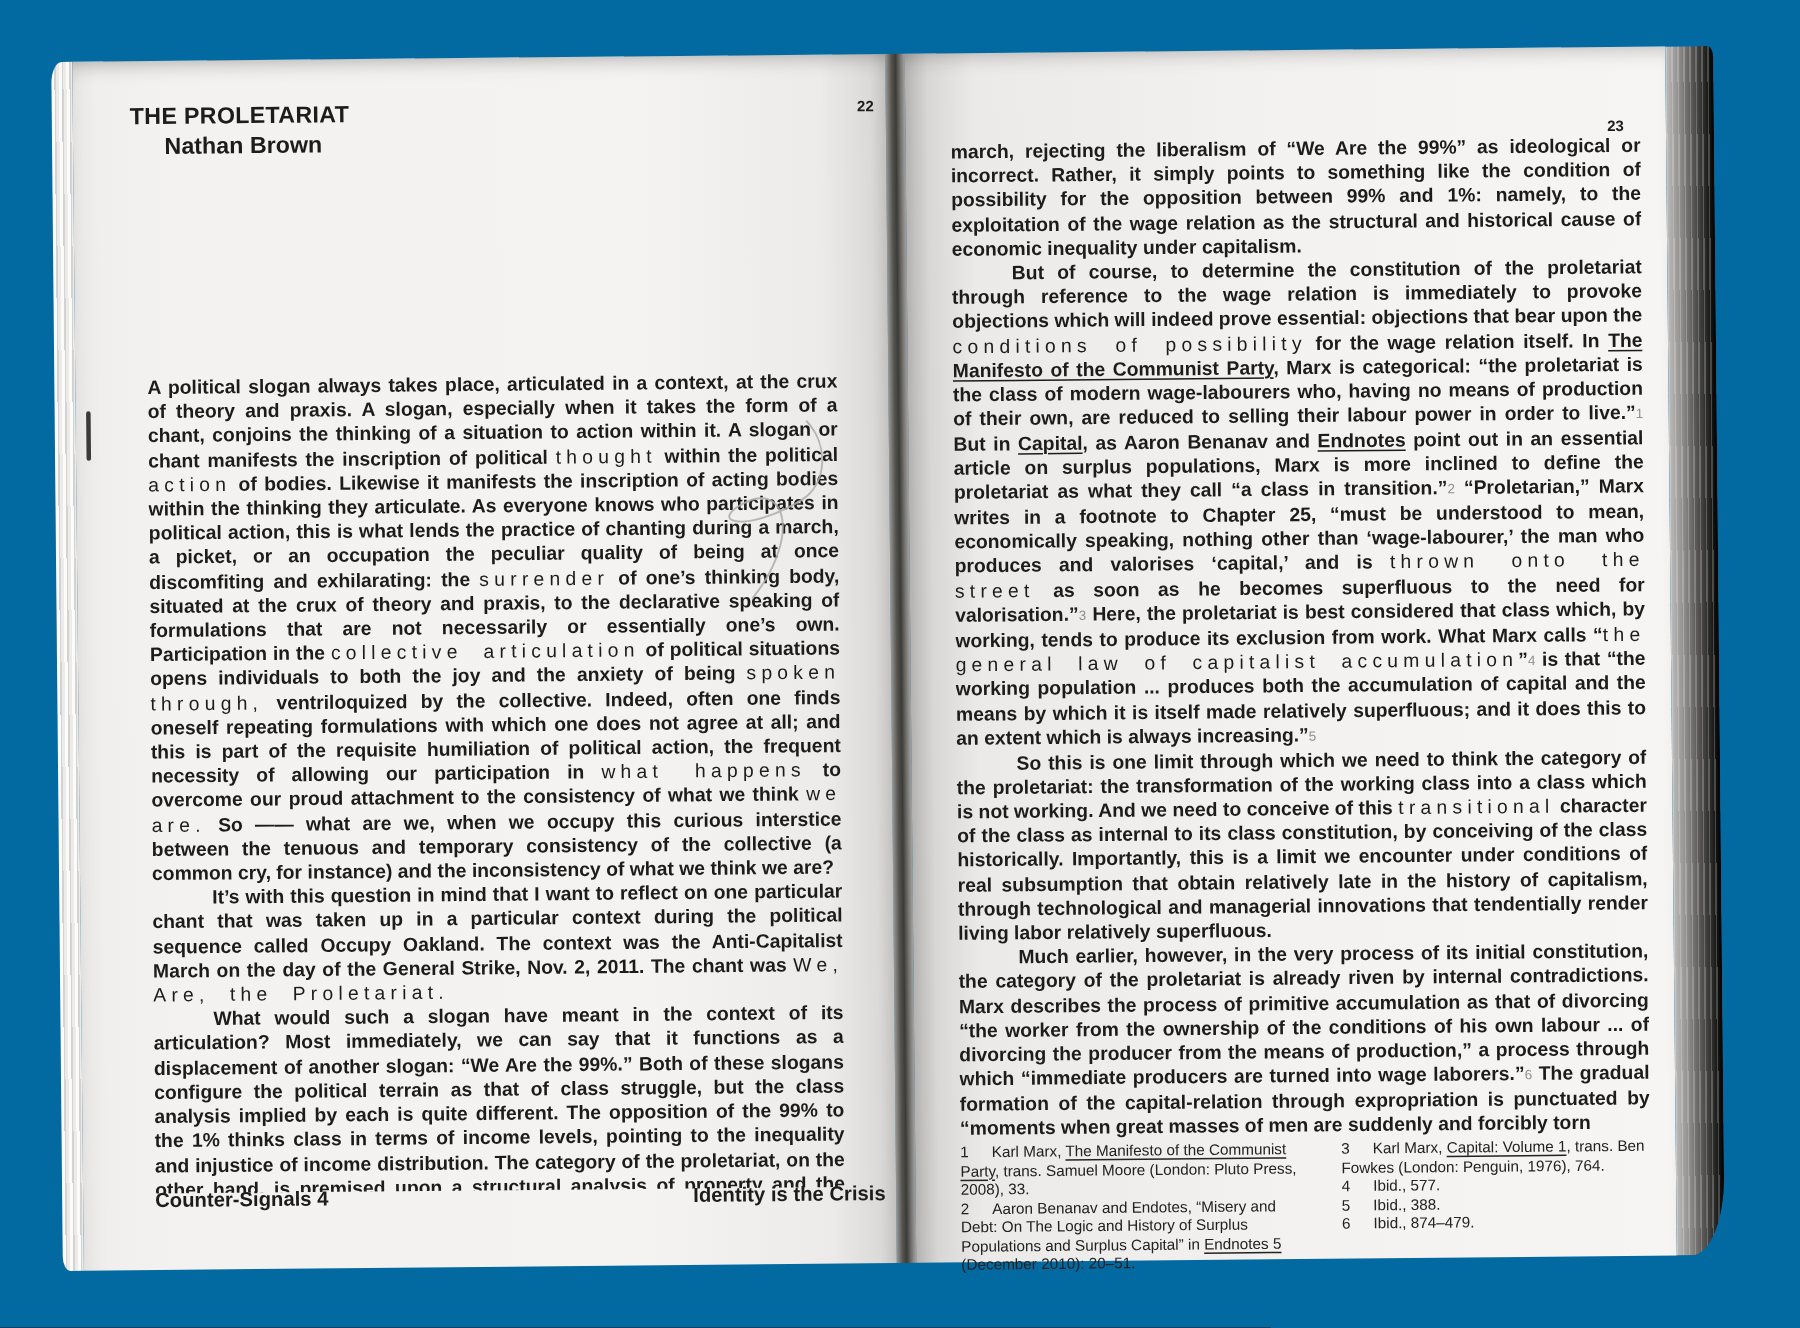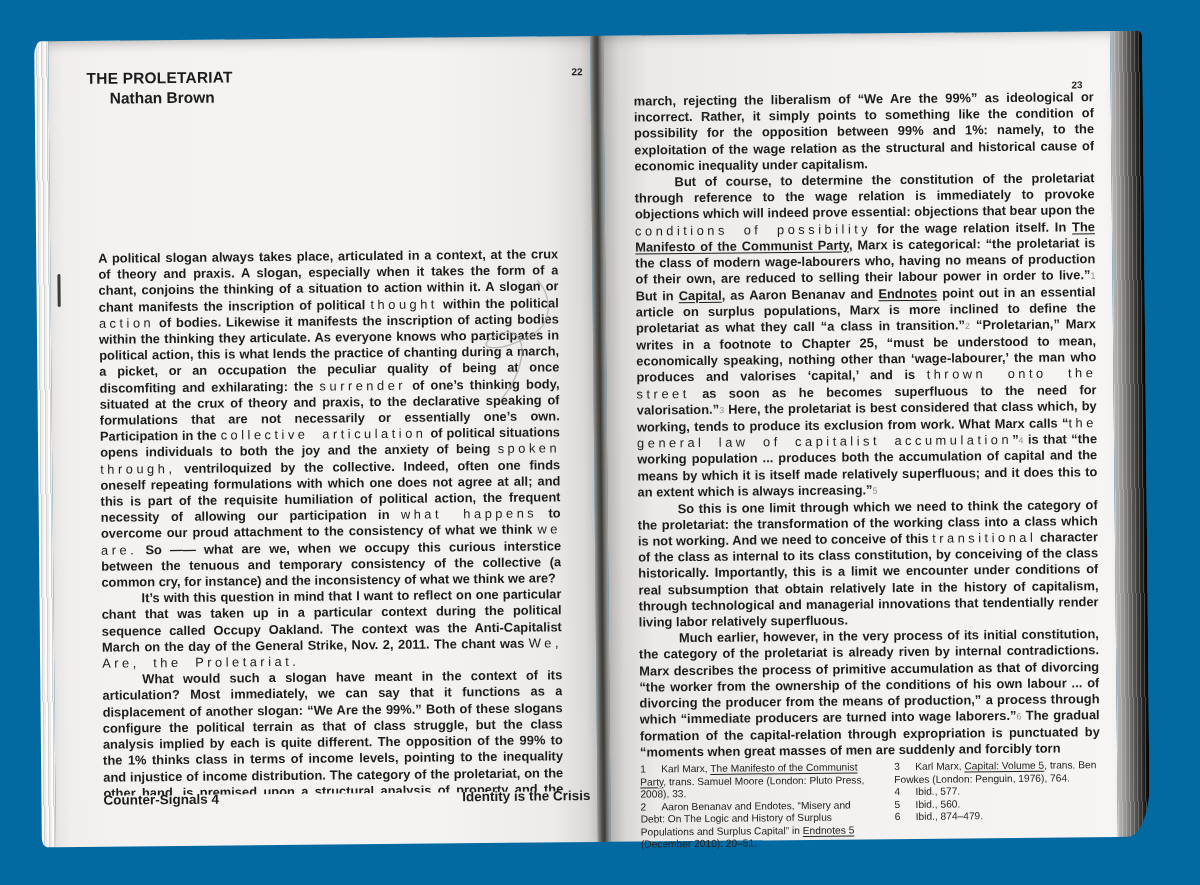--- a/index.html
+++ b/index.html
@@ -108,23 +108,23 @@
           <p class="para indent"><span class="">So this is one limit through which we need to think the category of the proletariat: the transformation of the working class into a class which is not working. And we need to conceive of this </span><span class="sp">transitional</span><span class=""> character of the class as internal to its class constitution, by conceiving of the class historically. Importantly, this is a limit we encounter under conditions of real subsumption that obtain relatively late in the history of capitalism, through technological and managerial innovations that tendentially render living labor relatively superfluous.</span></p>
           <p class="para indent"><span class="">Much earlier, however, in the very process of its initial constitution, the category of the proletariat is already riven by internal contradictions. Marx describes the process of primitive accumulation as that of divorcing “the worker from the ownership of the conditions of his own labour ... of divorcing the producer from the means of production,” a process through which “immediate producers are turned into wage laborers.”</span><span class="fnref">6</span><span class=""> The gradual formation of the capital-relation through expropriation is punctuated by “moments when great masses of men are suddenly and forcibly torn</span></p>
         </div>
 
       <div class="footnotes">
         <div class="fncol fncol1" id="fncol1">
             <div class="footnote"><span class="fn-num">1</span><span class="">Karl Marx, </span><span class="u">The Manifesto of the Communist Party</span><span class="">, trans. Samuel Moore (London: Pluto Press, 2008), 33.</span></div>
             <div class="footnote"><span class="fn-num">2</span><span class="">Aaron Benanav and Endotes, “Misery and Debt: On The Logic and History of Surplus Populations and Surplus Capital” in </span><span class="u">Endnotes 5</span><span class=""> (December 2010): 20–51.</span></div>
           </div>
         <div class="fncol fncol2" id="fncol2">
-            <div class="footnote"><span class="fn-num">3</span><span class="">Karl Marx, </span><span class="u">Capital: Volume 5</span><span class="">, trans. Ben Fowkes (London: Penguin, 1976), 764.</span></div>
+            <div class="footnote"><span class="fn-num">3</span><span class="">Karl Marx, </span><span class="u">Capital: Volume 1</span><span class="">, trans. Ben Fowkes (London: Penguin, 1976), 764.</span></div>
             <div class="footnote"><span class="fn-num">4</span><span class="">Ibid., 577.</span></div>
-            <div class="footnote"><span class="fn-num">5</span><span class="">Ibid., 560.</span></div>
+            <div class="footnote"><span class="fn-num">5</span><span class="">Ibid., 388.</span></div>
             <div class="footnote"><span class="fn-num">6</span><span class="">Ibid., 874–479.</span></div>
           </div>
       </div>
     </div>
 
     <div class="edge-right"></div>
 
     <div class="edge-tick"></div>
   </div>
 </div>

